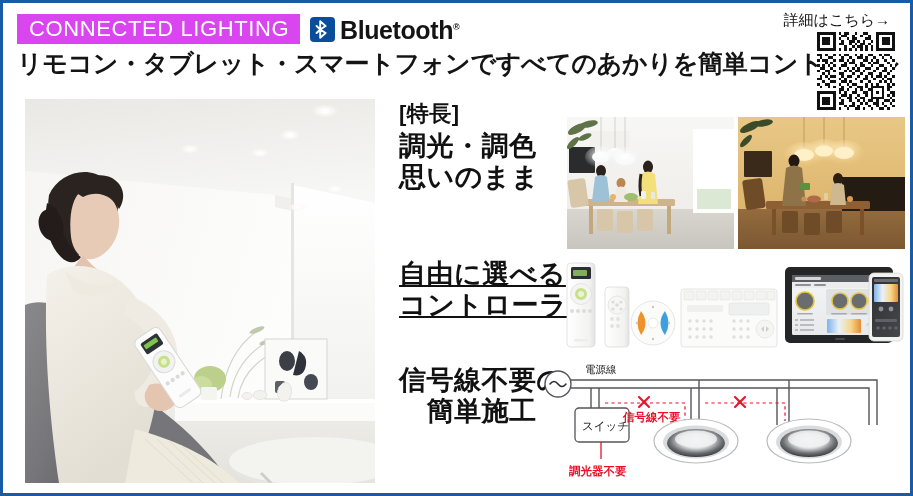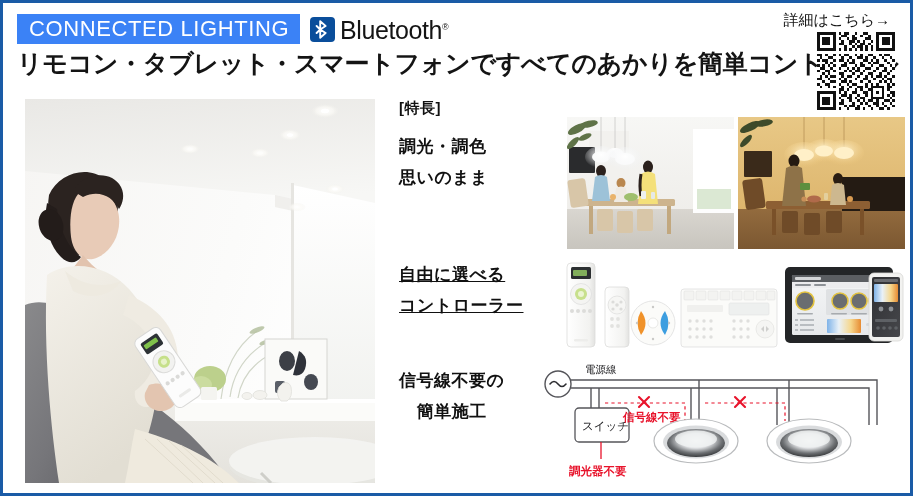--- a/index.html
+++ b/index.html
@@ -14,39 +14,39 @@
     background:#ffffff;
     border:3px solid #1a5ba6;
     box-sizing:border-box;
     overflow:hidden;
   }
 
   
   #header{position:absolute;left:0;top:0;width:913px;height:92px;}
   #brand-banner{
     position:absolute;left:14px;top:11px;
-    height:30px;background:#3b82f6;
+    height:30px;background:#d946ef;
     padding:0 11px 0 12px;
     display:flex;align-items:center;
   }
   #brand-banner .btext{
     color:#ffffff;font-size:22px;letter-spacing:.6px;
     font-weight:400;line-height:30px;white-space:nowrap;
   }
   #bluetooth-logo{
     position:absolute;left:307px;top:10px;
     display:flex;align-items:center;height:32px;
   }
   #bt-mark{
     width:25px;height:25px;background:#0a4e9b;border-radius:4px;
     display:inline-flex;align-items:center;justify-content:center;
     margin-right:5px;
   }
   #bt-word{
-    font-size:25px;font-weight:normal;color:#141414;
+    font-size:25px;font-weight:bold;color:#141414;
     letter-spacing:-.4px;line-height:34px;white-space:nowrap;
   }
   #bt-reg{font-size:9px;vertical-align:super;color:#141414;}
   #headline{
     position:absolute;left:14px;top:44px;
     font-size:25px;font-weight:bold;color:#141414;
     letter-spacing:-.3px;white-space:nowrap;line-height:32px;
   }
   #qr-block{position:absolute;right:21px;top:8px;display:flex;align-items:flex-end;flex-direction:column;}
   #qr-caption{
@@ -57,25 +57,25 @@
 
   
   #hero-photo{
     position:absolute;left:22px;top:96px;width:350px;height:384px;
     overflow:hidden;background:#f3f3f2;
   }
 
   
   #feature-label{
     position:absolute;left:396px;top:96px;
-    font-size:15px;font-weight:bold;color:#111;letter-spacing:.5px;
+    font-size:22px;font-weight:bold;color:#111;letter-spacing:.5px;
   }
   .feat-title{
     position:absolute;left:396px;
-    font-size:17px;font-weight:bold;color:#111;
+    font-size:27px;font-weight:bold;color:#111;
     line-height:31px;letter-spacing:.5px;white-space:pre-line;
   }
   #feat1-title{top:128px;}
   #feat2-title{top:256px;text-decoration:underline;}
   #feat3-title{top:362px;text-align:center;}
 
   
   #room-photos{
     position:absolute;left:564px;top:114px;width:338px;height:132px;
     display:flex;gap:4px;

